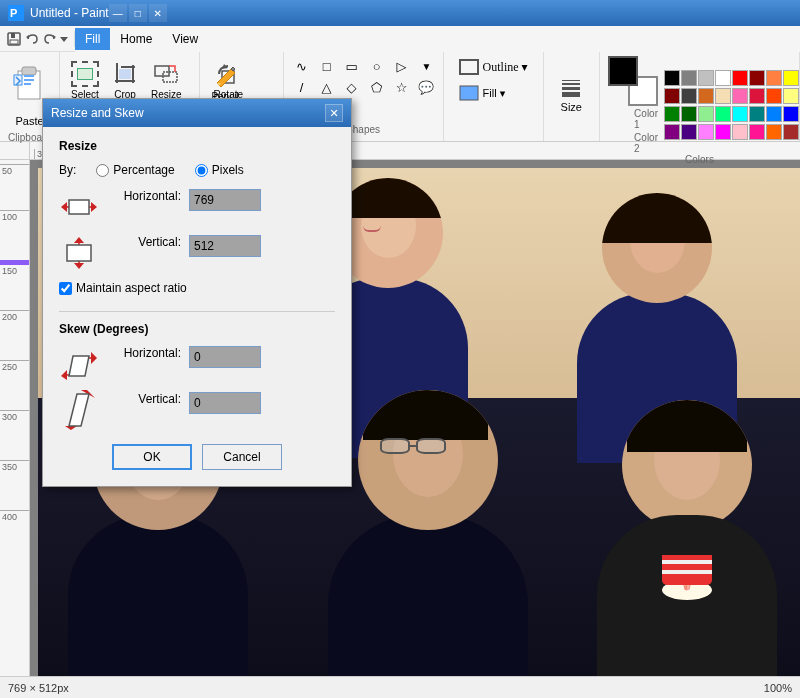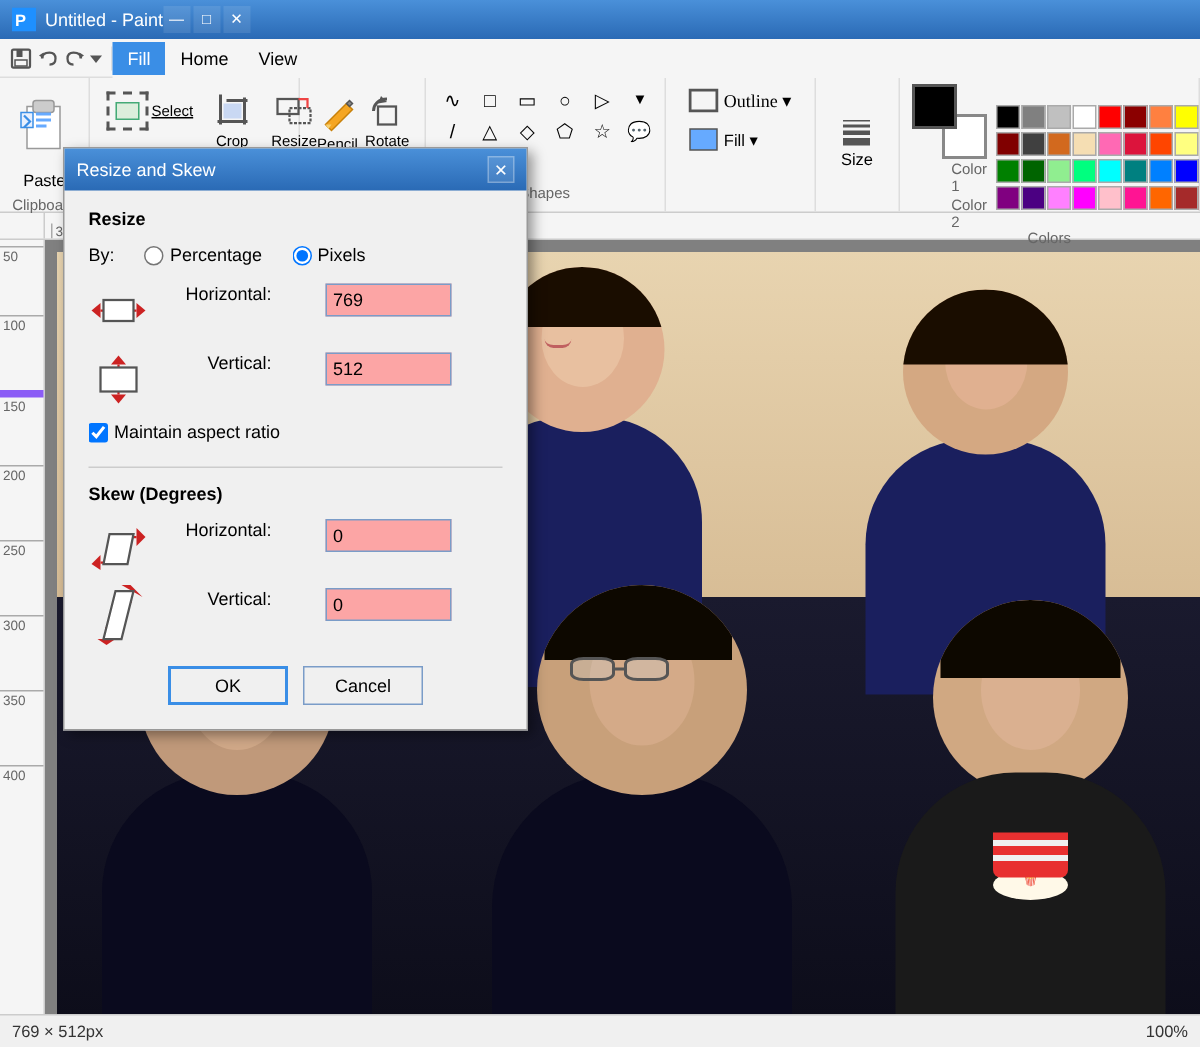--- a/index.html
+++ b/index.html
@@ -177,27 +177,26 @@
       width: 40px; height: 36px;
       display: flex; align-items: center; justify-content: center;
       margin-right: 4px;
     }
     .dialog-field-label {
       font-size: 12px;
       width: 70px;
       text-align: right;
     }
     .dialog-input {
-      width: 84px;
+      width: 72px;
       height: 22px;
       border: 1px solid #7a9cc8;
       padding: 2px 4px;
       font-size: 12px;
-      background: #fca5a5;
-      margin-left: 28px;
+      background: #a3a3a3;
     }
 
     .checkbox-row {
       display: flex;
       align-items: center;
       gap: 4px;
       margin: 8px 0 16px 0;
     }
     .checkbox-row input { cursor: pointer; }
     .checkbox-row label { font-size: 12px; cursor: pointer; }
@@ -283,21 +282,21 @@
       </svg>
       <span style="font-size:11px;">Paste</span>
     </div>
     <div style="margin-top:auto;font-size:10px;color:#666;padding-bottom:2px;">Clipboard</div>
   </div>
 
   <div style="display:flex;flex-direction:column;border-right:1px solid #ddd;padding:4px 6px;min-width:140px;">
     <div style="display:flex;gap:2px;flex:1;">
 
       <div style="display:flex;flex-direction:column;align-items:center;gap:2px;">
-        <div class="ribbon-btn-small" style="flex-direction:row;padding:4px 4px 2px 4px;min-width:36px;align-items:center;gap:2px;height:auto;text-decoration:underline;">
+        <div class="ribbon-btn-small" style="flex-direction:column;padding:4px 4px 2px 4px;min-width:36px;align-items:center;gap:2px;height:auto;text-decoration:underline;">
           <div style="width:28px;height:26px;border:2px dashed #555;display:flex;align-items:center;justify-content:center;">
             <div style="width:16px;height:12px;border:1.5px solid #4a7;background:rgba(0,180,0,0.1);"></div>
           </div>
           <span style="font-size:10px;">Select</span>
         </div>
       </div>
 
       <div style="display:flex;flex-direction:column;align-items:center;gap:2px;">
         <div class="ribbon-btn-small" style="flex-direction:column;padding:4px 4px 2px 4px;min-width:36px;align-items:center;gap:2px;height:auto;">
           <svg width="28" height="26" viewBox="0 0 28 26">

